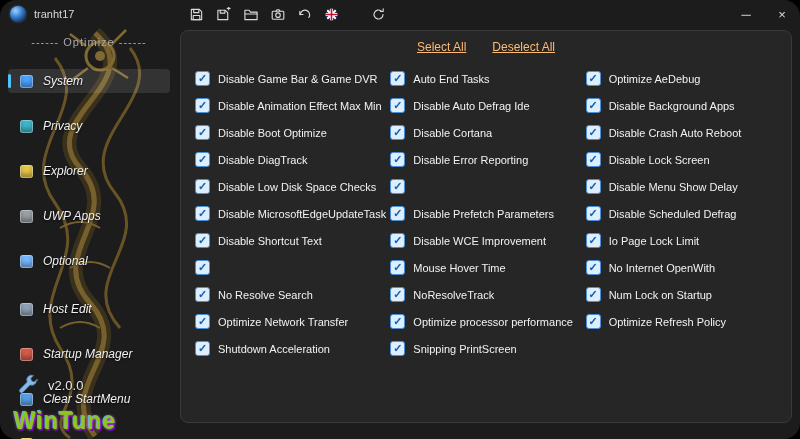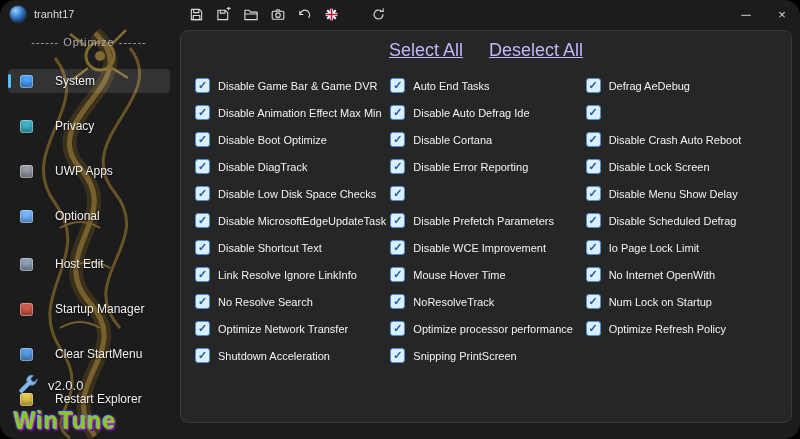--- a/index.html
+++ b/index.html
@@ -17,34 +17,34 @@
   .tb-btn.sep{margin-left:20px;}
   .tb-btn svg{display:block;}
   .win-controls{position:absolute;right:0;top:0;height:28px;display:flex;}
   .ctrl{width:36px;height:28px;display:flex;align-items:center;justify-content:center;color:#d9d9d9;font-size:13px;cursor:pointer;}
 
   
   .sidebar{position:absolute;left:0;top:28px;width:178px;bottom:0;overflow:hidden;}
   .dragon{position:absolute;left:0;top:0;pointer-events:none;}
   .optimize-label{position:relative;text-align:center;color:#a8a8a8;font-size:11px;margin:8px 0 12px;letter-spacing:1px;}
   .nav{position:relative;}
-  .nav-item{position:relative;display:flex;align-items:center;gap:22px;height:24px;margin:21px 8px;padding-left:12px;
-    border-radius:4px;font-size:12px;color:#f0f0f0;cursor:pointer;text-shadow:0 1px 2px rgba(0,0,0,.8);}
+  .nav-item{position:relative;display:flex;align-items:center;gap:10px;height:24px;margin:21px 8px;padding-left:12px;
+    border-radius:4px;font-size:12px;color:#f0f0f0;cursor:pointer;text-shadow:0 1px 2px rgba(0,0,0,.8);font-style:italic;}
   .nav-item.selected{background:rgba(255,255,255,.10);}
   .nav-item.selected::before{content:'';position:absolute;left:0;top:5px;bottom:5px;width:3px;border-radius:2px;background:#4cc2ff;}
   .nav-icon{width:13px;height:13px;border-radius:3px;flex:0 0 13px;
     box-shadow:inset 0 0 0 1px rgba(255,255,255,.35), inset 0 -4px 5px rgba(0,0,0,.35);}
   .version-row{position:absolute;left:16px;bottom:42px;display:flex;align-items:center;gap:8px;font-size:13px;color:#e8e8e8;text-shadow:0 1px 2px #000;margin-top:48px;}
   .logo{position:absolute;left:14px;bottom:4px;font-size:23px;font-weight:bold;letter-spacing:1px;
     color:#84cc16;text-shadow:0 0 3px #ff7bf0,1.5px 1.5px 0 #5a00a8,-1px -1px 0 #2bb8ff;}
 
   
   .panel{position:absolute;left:180px;top:30px;width:612px;height:393px;background:#262626;border:1px solid #3a3a3a;border-radius:8px;box-sizing:border-box;}
   .links{display:flex;justify-content:center;gap:26px;padding-top:9px;}
-  .link{color:#c4b5fd;font-size:18px;text-decoration:underline;cursor:pointer;}
+  .link{color:#fdba74;font-size:12px;text-decoration:underline;cursor:pointer;}
   .cols{display:flex;padding:17px 10px 0 14px;}
   .check-col{display:flex;flex-direction:column;gap:12px;width:200px;}
   .check-item{display:flex;align-items:center;gap:8px;height:15px;cursor:pointer;}
   .cb{width:13px;height:13px;flex:0 0 13px;border:1px solid #4a90d9;border-radius:3px;background:#ddeeff;
     color:#1a5fae;font-size:11px;font-weight:bold;line-height:13px;display:flex;align-items:center;justify-content:center;}
   .cb-label{font-size:11px;color:#f2f2f2;white-space:nowrap;}
 </style>
 </head>
 <body>
 
@@ -156,20 +156,24 @@
     <div class="nav">
         <div class="nav-item selected">
           <span class="nav-icon" style="background: rgb(77, 163, 255);"></span>
           <span class="nav-label">System</span>
         </div>
         <div class="nav-item">
           <span class="nav-icon" style="background: rgb(63, 182, 201);"></span>
           <span class="nav-label">Privacy</span>
         </div>
         <div class="nav-item">
+          <span class="nav-icon" style="background: rgb(232, 200, 74);"></span>
+          <span class="nav-label">Explorer</span>
+        </div>
+        <div class="nav-item">
           <span class="nav-icon" style="background: rgb(154, 160, 166);"></span>
           <span class="nav-label">UWP Apps</span>
         </div>
         <div class="nav-item" style="margin-bottom: 24px;">
           <span class="nav-icon" style="background: rgb(122, 183, 255);"></span>
           <span class="nav-label">Optional</span>
         </div>
         <div class="nav-item">
           <span class="nav-icon" style="background: rgb(143, 163, 184);"></span>
           <span class="nav-label">Host Edit</span>
@@ -227,21 +231,20 @@
           <label class="check-item">
             <span class="cb">✓</span>
             <span class="cb-label">Disable MicrosoftEdgeUpdateTask</span>
           </label>
           <label class="check-item">
             <span class="cb">✓</span>
             <span class="cb-label">Disable Shortcut Text</span>
           </label>
           <label class="check-item">
             <span class="cb">✓</span>
-            <span class="cb-label">Link Resolve Ignore LinkInfo</span>
           </label>
           <label class="check-item">
             <span class="cb">✓</span>
             <span class="cb-label">No Resolve Search</span>
           </label>
           <label class="check-item">
             <span class="cb">✓</span>
             <span class="cb-label">Optimize Network Transfer</span>
           </label>
           <label class="check-item">
@@ -290,24 +293,25 @@
             <span class="cb-label">Optimize processor performance</span>
           </label>
           <label class="check-item">
             <span class="cb">✓</span>
             <span class="cb-label">Snipping PrintScreen</span>
           </label>
         </div>
       <div class="check-col">
           <label class="check-item">
             <span class="cb">✓</span>
-            <span class="cb-label">Defrag AeDebug</span>
-          </label>
-          <label class="check-item">
-            <span class="cb">✓</span>
+            <span class="cb-label">Optimize AeDebug</span>
+          </label>
+          <label class="check-item">
+            <span class="cb">✓</span>
+            <span class="cb-label">Disable Background Apps</span>
           </label>
           <label class="check-item">
             <span class="cb">✓</span>
             <span class="cb-label">Disable Crash Auto Reboot</span>
           </label>
           <label class="check-item">
             <span class="cb">✓</span>
             <span class="cb-label">Disable Lock Screen</span>
           </label>
           <label class="check-item">

